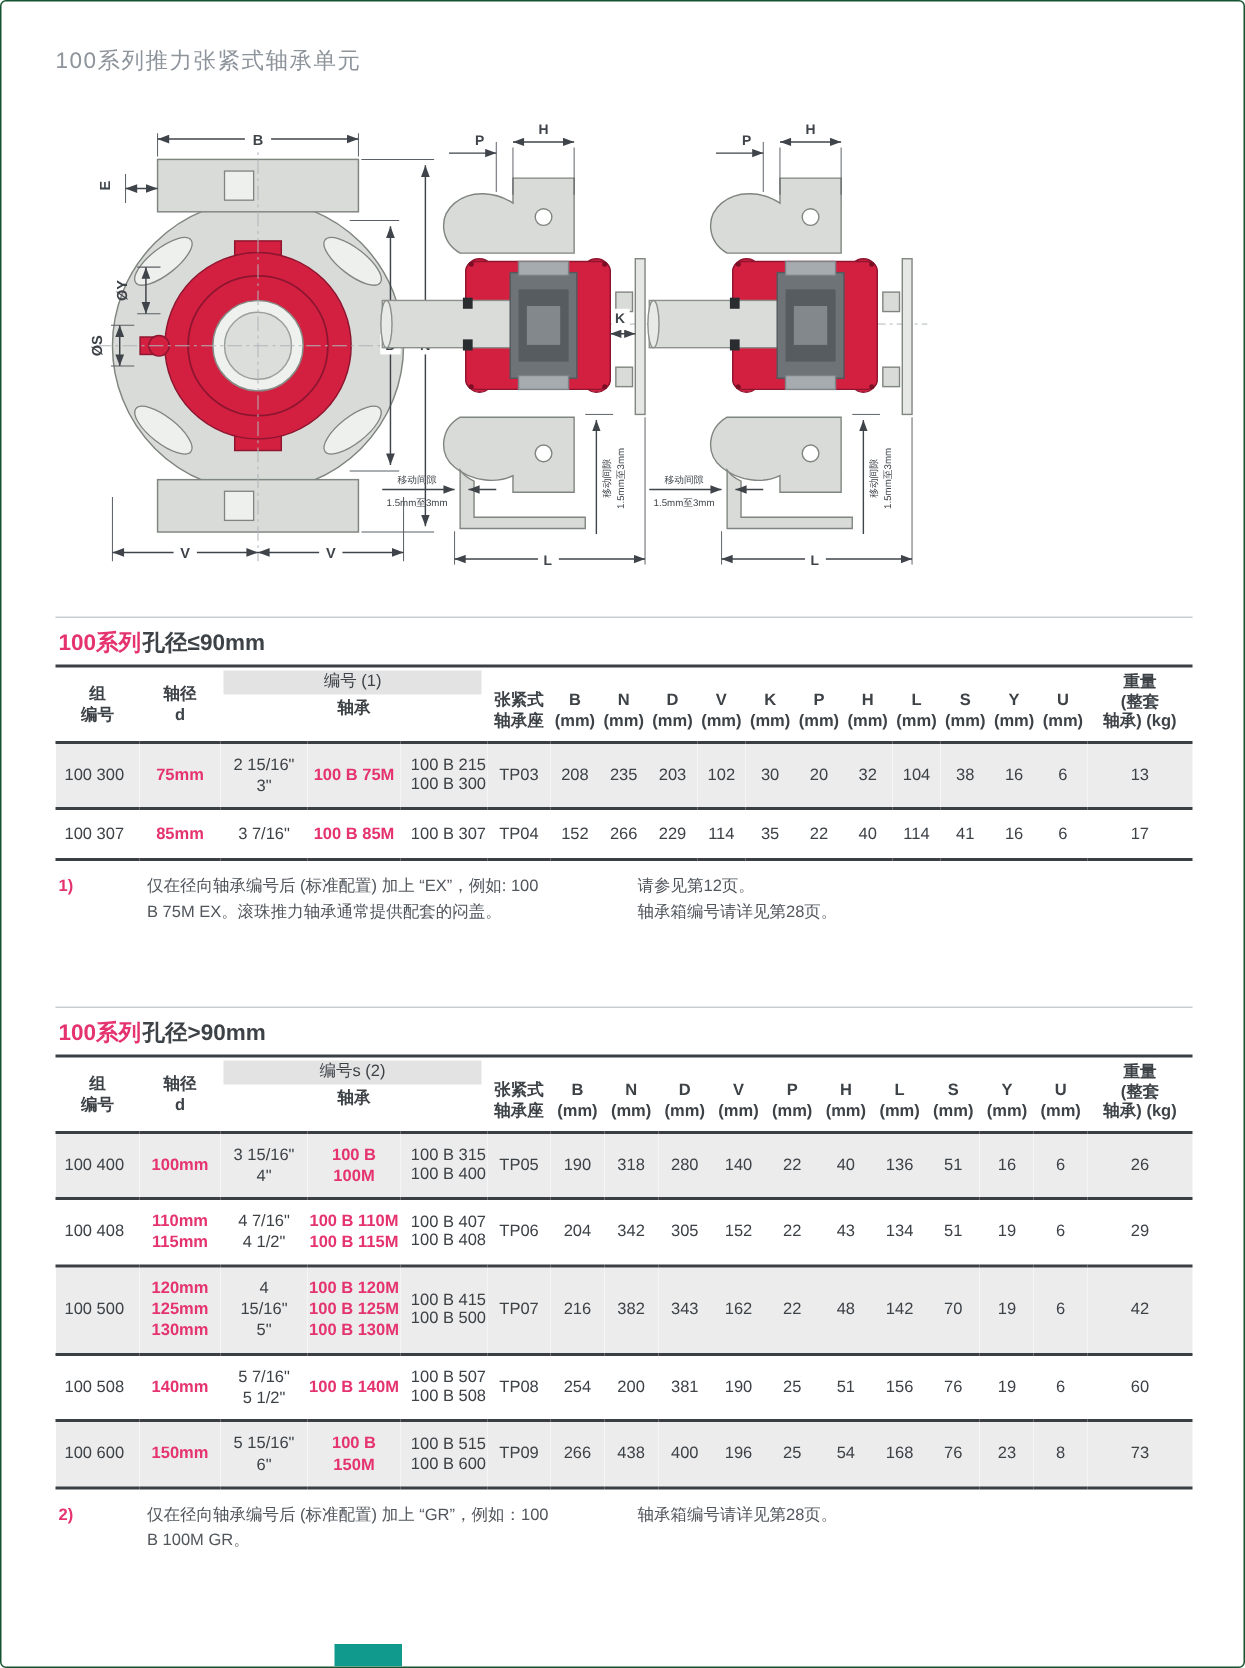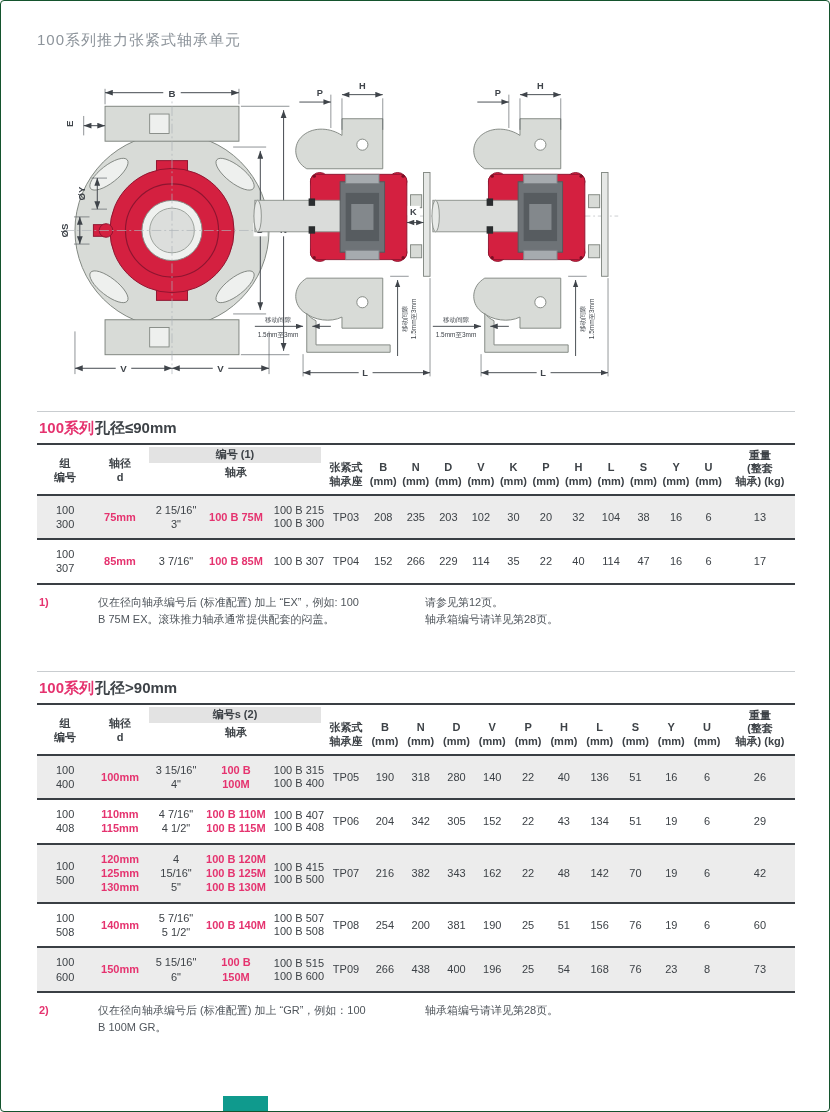--- a/index.html
+++ b/index.html
@@ -31,27 +31,27 @@
   .sec-head { padding:7px 0 5px 2px; font-size:15px; font-weight:bold; border-bottom:2px solid #3a3f44; }
   .sec-head .series { color:var(--accent,#e5336f); margin-right:1px; }
   .sec-head .bore { color:#3d4247; }
   
   table { border-collapse:collapse; table-layout:fixed; width:758px; font-size:11px; color:#3d4247; }
   th, td { white-space:pre-line; overflow:hidden; }
   thead tr { border-bottom:2px solid #3a3f44; }
   thead th { font-weight:bold; text-align:center; vertical-align:bottom; padding:2px 1px 5px; line-height:1.25; }
   th.group, th.shaft { vertical-align:top; padding-top:12px; }
   th.desig { vertical-align:top; padding:0; }
-  th.desig .band { background:#e3e3e3; text-align:center; font-weight:bold; padding:1px 0; margin:2px 4px 0 2px; }
+  th.desig .band { background:#e3e3e3; text-align:center; font-weight:normal; padding:1px 0; margin:2px 4px 0 2px; }
   th.desig .bearing-lbl { text-align:center; padding-top:3px; font-weight:bold; }
   th.weight { vertical-align:top; padding-top:4px; line-height:1.2; }
   tbody tr { border-bottom:2px solid #3a3f44; }
   tbody tr.shaded { background:#ececec; }
   td { text-align:center; vertical-align:middle; padding:7px 1px; line-height:1.3; height:34px; }
-  td.group { text-align:left; padding-left:19px; }
+  td.group { text-align:left; padding-left:6px; }
   td.imperial { line-height:1.15;text-align:right; }
   .accent { color:var(--accent,#e5336f); font-weight:bold; }
   
   .footnote { position:relative; margin-top:9px; font-size:11px; color:#50565c; line-height:1.55; min-height:38px; }
   .fn-marker { position:absolute; left:2px; top:0; color:var(--accent,#e5336f); font-weight:bold; }
   .fn-left  { position:absolute; left:24px; top:0; width:365px;margin-left:37px; }
   .fn-right { position:absolute; left:388px; top:0; width:340px; }
   
   .footer-bar { position:absolute; left:222px; bottom:0; width:45px; height:15px; background:var(--teal,#0f9a8d); }
 </style>
@@ -372,21 +372,21 @@
             <td class="imperial">100 B 307</td>
             <td class="housing">TP04</td>
             <td class="dim">152</td>
             <td class="dim">266</td>
             <td class="dim">229</td>
             <td class="dim">114</td>
             <td class="dim">35</td>
             <td class="dim">22</td>
             <td class="dim">40</td>
             <td class="dim">114</td>
-            <td class="dim">47</td>
+            <td class="dim">41</td>
             <td class="dim">16</td>
             <td class="dim">6</td>
             <td class="weight">17</td>
           </tr>
         </tbody>
       </table>
     <div class="footnote">
       <span class="fn-marker">1)</span>
       <div class="fn-left">
         <div>仅在径向轴承编号后 (标准配置) 加上 “EX”，例如: 100</div>

